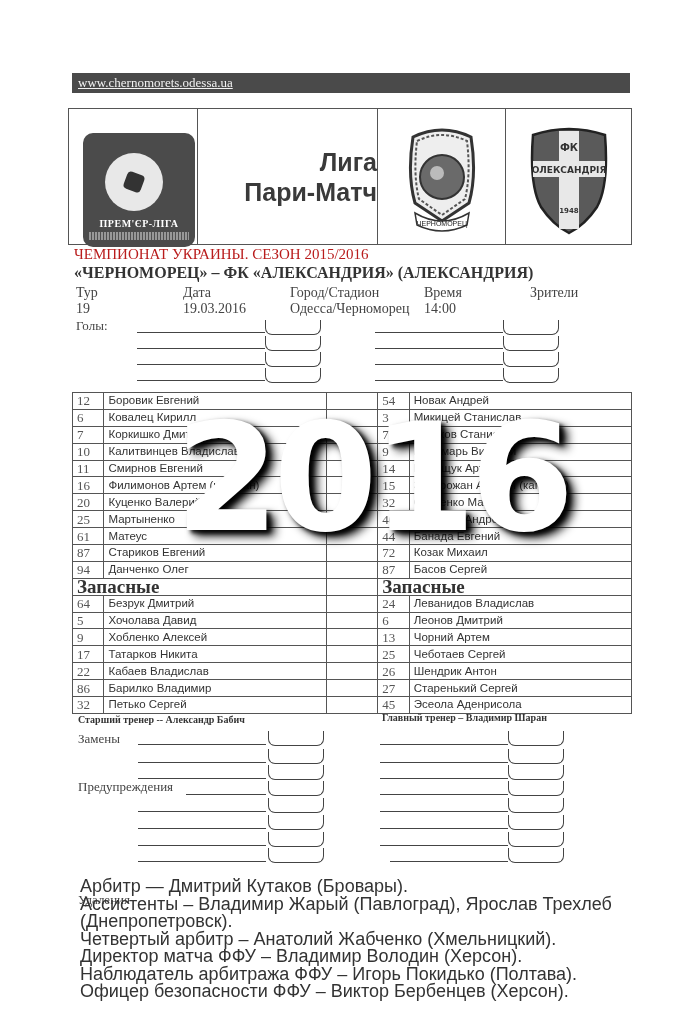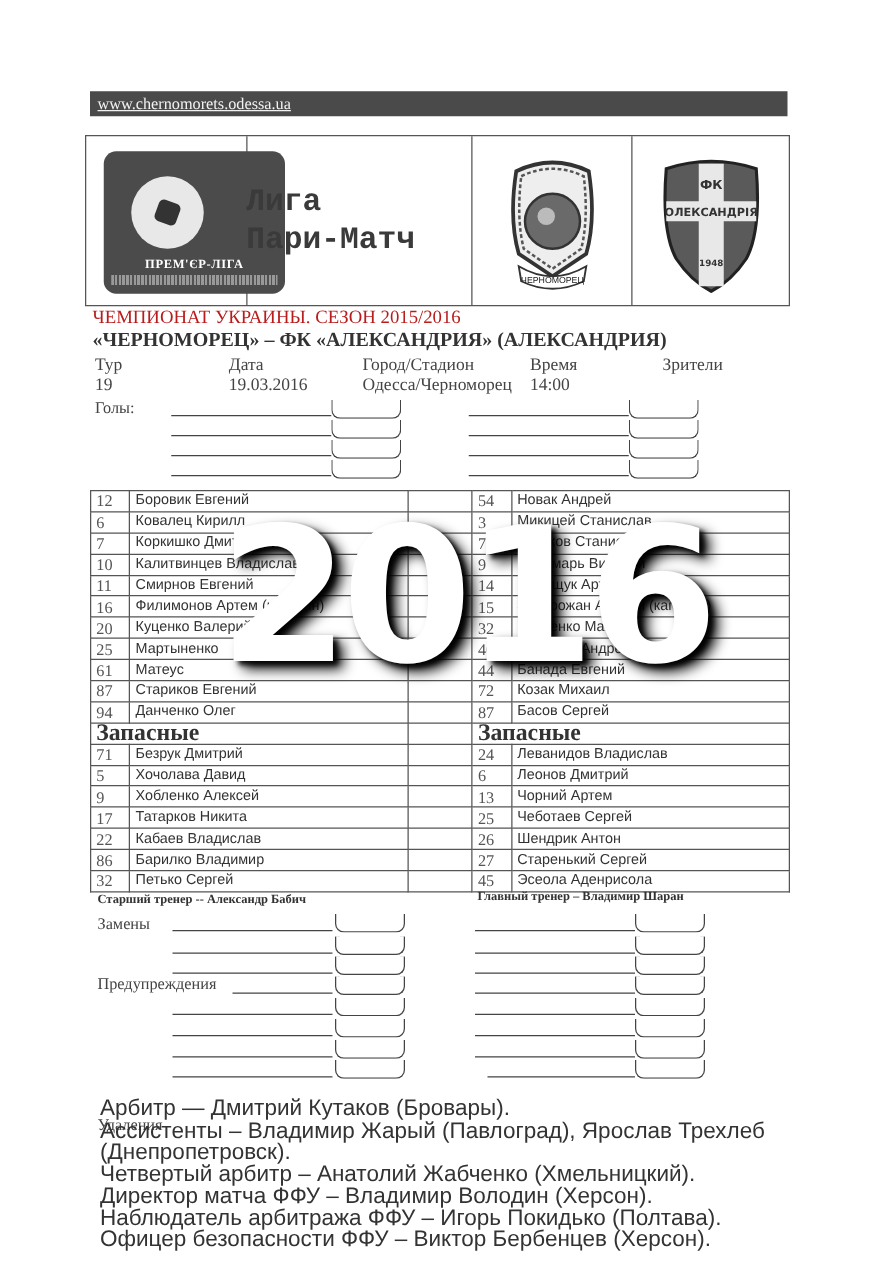--- a/index.html
+++ b/index.html
@@ -25,30 +25,30 @@
   .hdr {
     left: 68px; top: 108px; width: 564px; height: 137px;
     border: 1px solid #555; box-sizing: border-box;
   }
   .hdr .cell { position: absolute; top: 0; bottom: 0; border-right: 1px solid #555; }
   .hdr .c1 { left: 0; width: 128px; }
   .hdr .c2 { left: 128px; width: 180px; }
   .hdr .c3 { left: 308px; width: 128px; }
   .hdr .c4 { left: 436px; width: 126px; border-right: none; text-align: right; }
   .liga-title {
-    position: absolute; left: 0; right: 0; top: 38px; text-align: left;
+    position: absolute; left: 0; right: 0; top: 38px; text-align: right;
     font-weight: bold; font-size: 25px; line-height: 30px; color: #3a3a3a;
-    font-family: Liberation Mono, monospace;
+    font-family: Liberation Sans, sans-serif;
   }
   .liga-title div { white-space: nowrap; }
 
   
   .pl-logo {
-    position: absolute; left: 14px; top: 12px; width: 112px; height: 114px;
-    background: #4b4b4b; border-radius: 10px; padding-left: 33px;
+    position: absolute; left: 14px; top: 24px; width: 112px; height: 114px;
+    background: #4b4b4b; border-radius: 10px;
   }
   .pl-logo .ball {
     position: absolute; left: 22px; top: 20px; width: 58px; height: 58px;
     border-radius: 50%; background: #e8e8e8;
   }
   .pl-logo .ball::after {
     content: ""; position: absolute; left: 20px; top: 20px; width: 18px; height: 18px;
     background: #333; border-radius: 4px; transform: rotate(20deg);
   }
   .pl-logo .txt {
@@ -275,21 +275,21 @@
         <td class="gap"></td>
         <td class="num">87</td>
         <td class="name">Басов Сергей</td>
       </tr>
     <tr>
         <td class="sect" colspan="2">Запасные</td>
         <td class="gap"></td>
         <td class="sect" colspan="2">Запасные</td>
       </tr>
     <tr>
-        <td class="num">71</td>
+        <td class="num">64</td>
         <td class="name">Безрук Дмитрий</td>
         <td class="gap"></td>
         <td class="num">24</td>
         <td class="name">Леванидов Владислав</td>
       </tr>
     <tr>
         <td class="num">5</td>
         <td class="name">Хочолава Давид</td>
         <td class="gap"></td>
         <td class="num">6</td>

